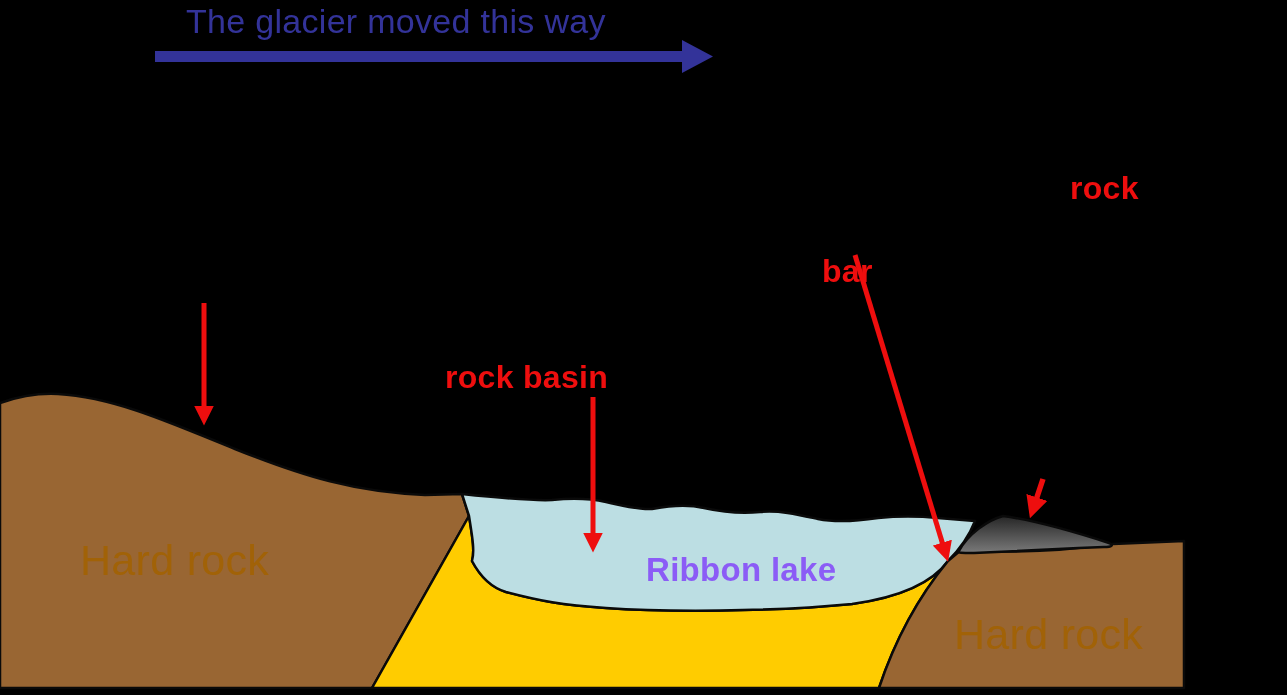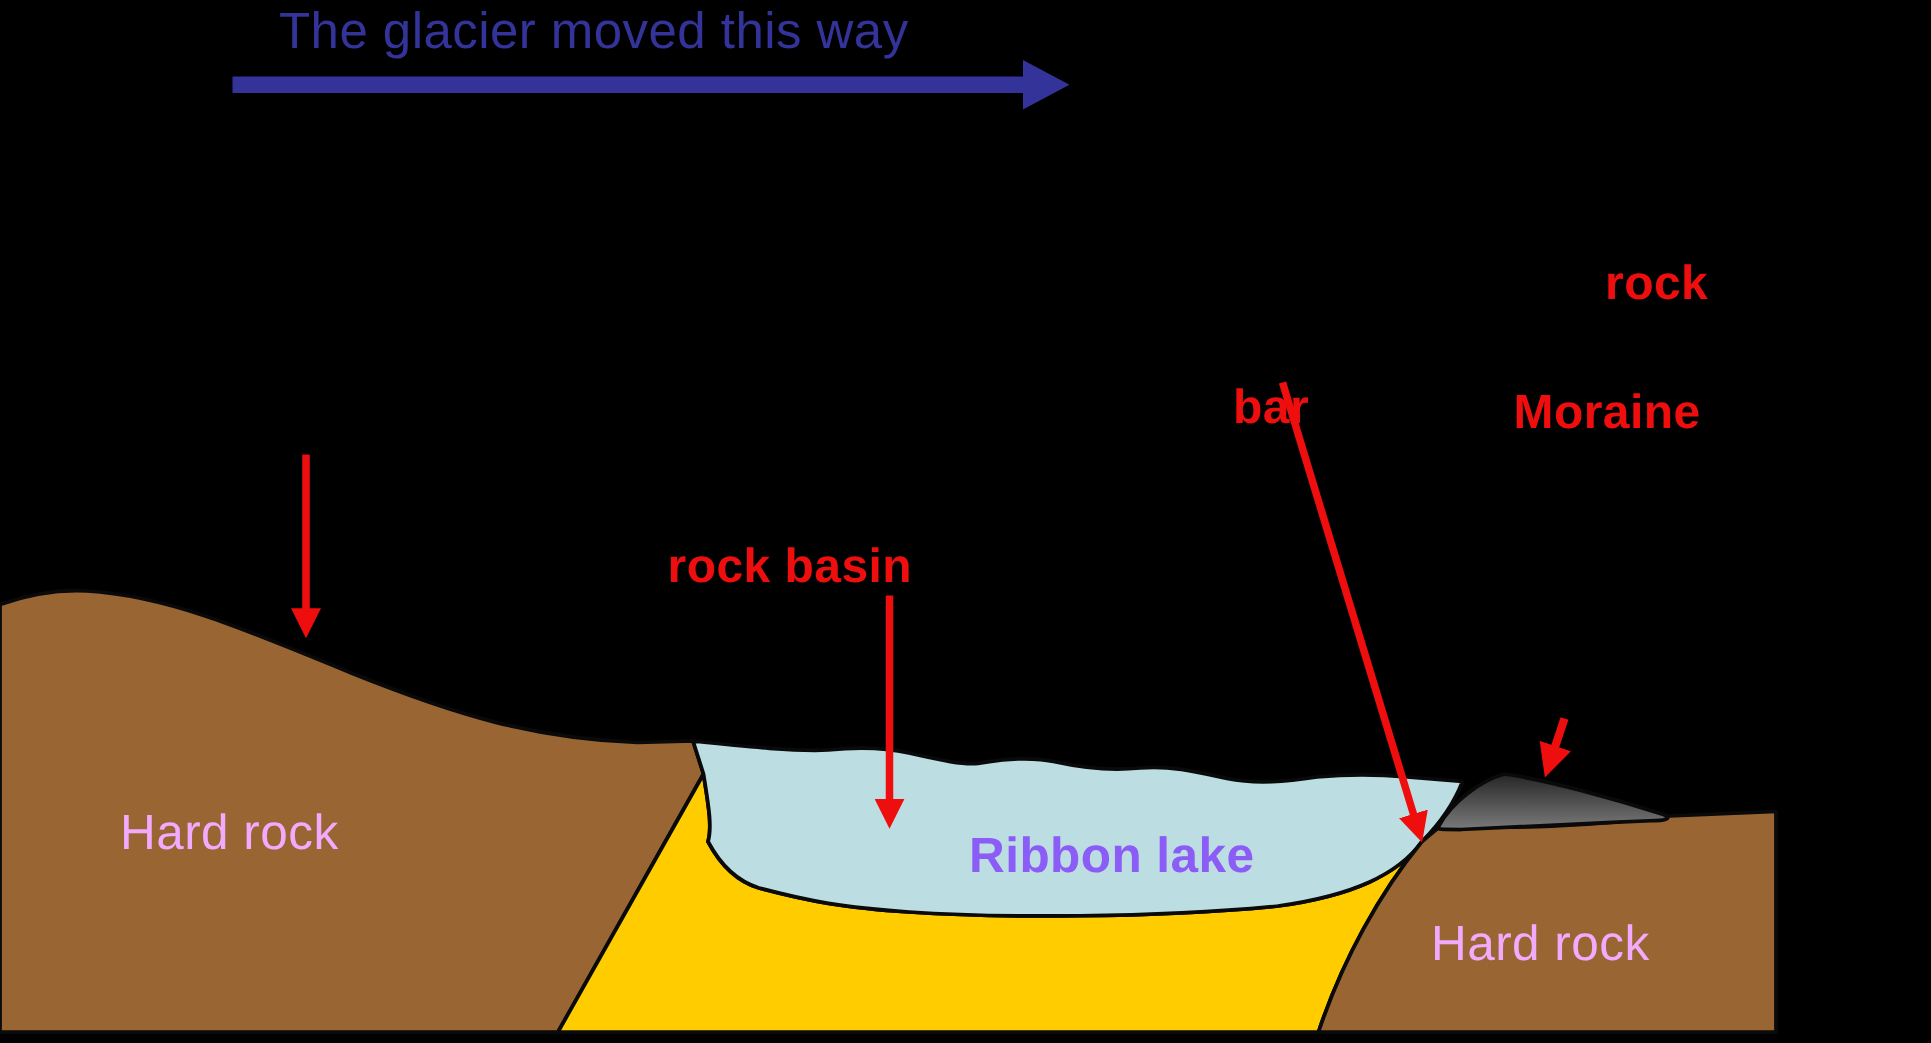--- a/index.html
+++ b/index.html
@@ -11,21 +11,21 @@
     font-family:"Liberation Sans", sans-serif;
   }
   #terrain-svg{position:absolute;left:0;top:0;}
   .lbl{position:absolute;white-space:nowrap;line-height:1.1;letter-spacing:0.3px;}
   .lbl-title{left:186px;top:3px;font-size:34px;color:#333399;}
   .lbl-red{color:#ee0e0e;font-size:32px;font-weight:bold;}
   .lbl-rock-basin{left:445px;top:360px;}
   .lbl-bar{left:822px;top:218px;margin-top:36px;}
   .lbl-rock{left:1070px;top:171px;}
   .lbl-moraine{left:1009px;top:257px;}
-  .lbl-white{color:#f0abfc;font-size:33px;}
+  .lbl-white{color:#a16207;font-size:43px;}
   .lbl-hard-rock-left{left:80px;top:537px;}
   .lbl-hard-rock-right{left:954px;top:611px;}
   .lbl-black{color:#8b5cf6;font-weight:bold;}
   .lbl-ribbon-lake{left:646px;top:552px;font-size:33px;}
   .lbl-soft-rock{left:492px;top:623px;font-size:31px;}
 </style>
 </head>
 <body>
 
 <div id="stage">
@@ -89,20 +89,19 @@
     <path d="M 593,397 L 593,535" fill="none" stroke-width="5" marker-end="url(#redhead)" stroke="#ee0e0e"></path>
     <path d="M 855,255 L 943,545" fill="none" stroke-width="5" marker-end="url(#redhead)" stroke="#ee0e0e"></path>
     <path d="M 1043,479 L 1036,500" fill="none" stroke-width="5.5" marker-end="url(#redhead)" stroke="#ee0e0e"></path>
   </svg>
 
   <div class="lbl lbl-red lbl-rock-basin">rock basin</div>
 
   <div class="lbl lbl-title">The glacier moved this way</div>
   <div class="lbl lbl-red lbl-bar">bar</div>
   <div class="lbl lbl-red lbl-rock">rock</div>
-  <div class="lbl lbl-red lbl-moraine">Moraine</div>
 
   <div class="lbl lbl-white lbl-hard-rock-left">Hard rock</div>
   <div class="lbl lbl-white lbl-hard-rock-right">Hard rock</div>
 
   <div class="lbl lbl-black lbl-ribbon-lake">Ribbon lake</div>
 
 </div>
 
 </body></html>

